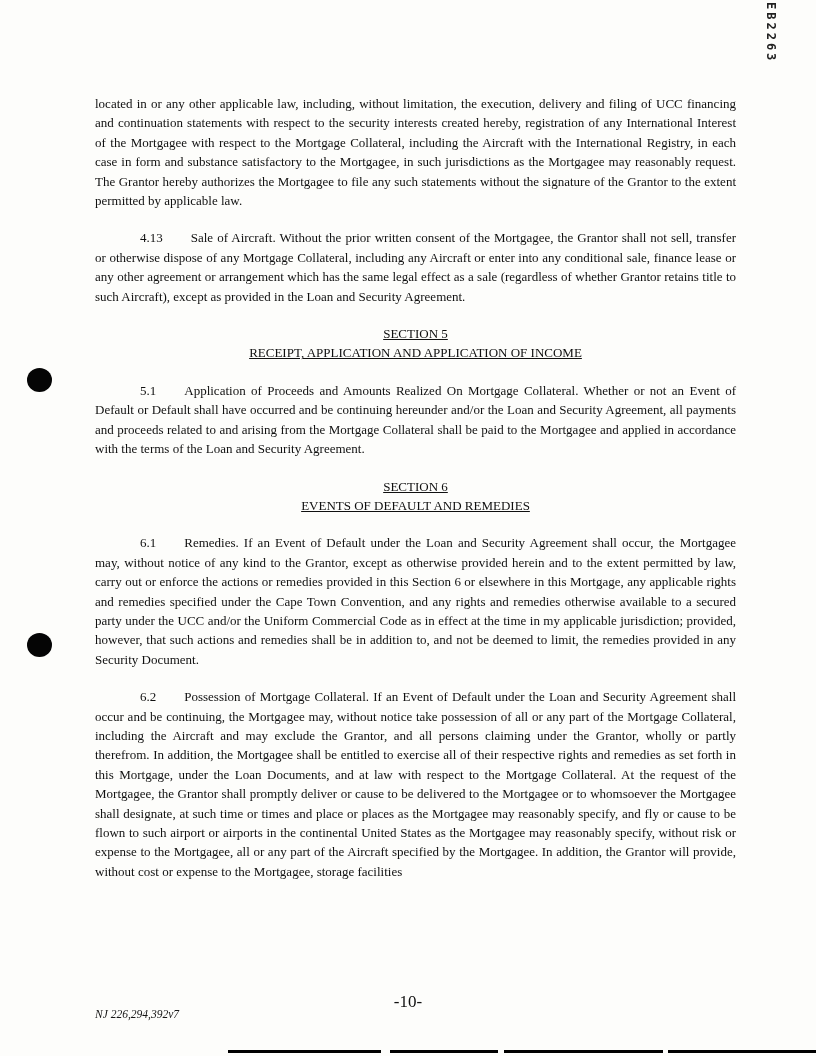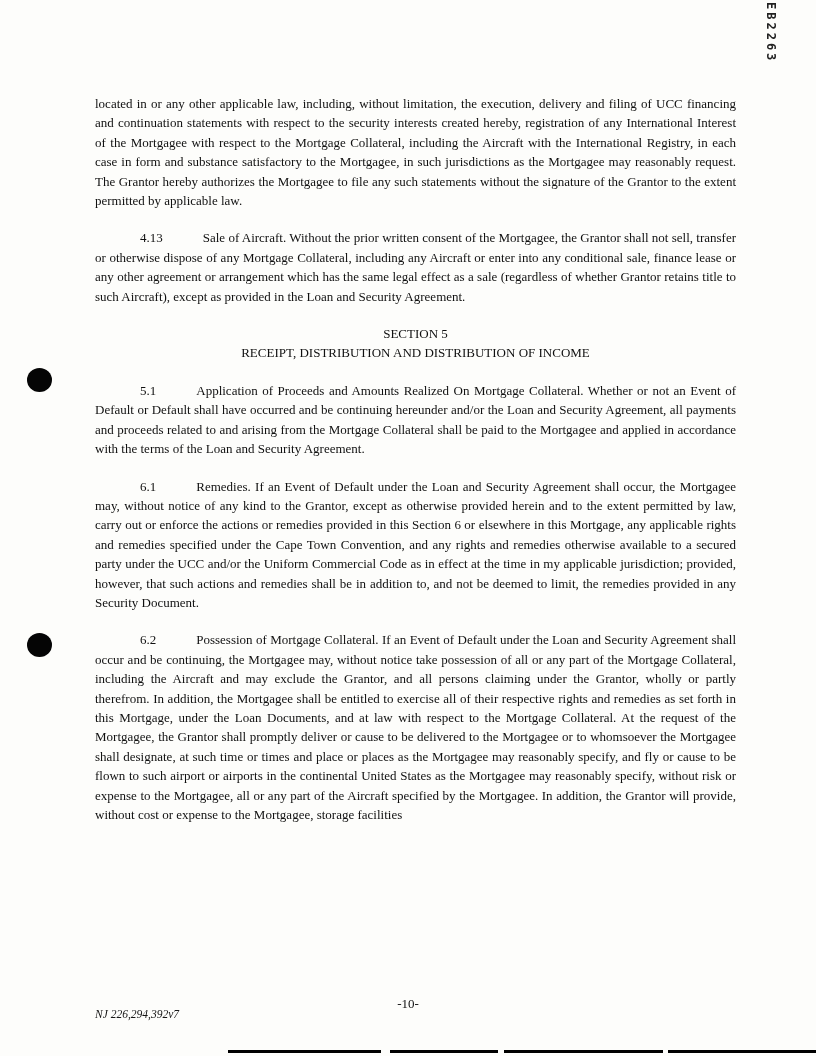--- a/index.html
+++ b/index.html
@@ -17,28 +17,28 @@
     position: absolute;
     left: 95px;
     top: 94px;
     width: 641px;
     font-size: 13px;
     line-height: 19.4px;
     text-align: justify;
   }
   .content p { margin: 0 0 18px 0; }
   .content p.indent { text-indent: 45px; }
-  .pnum { margin-right: 40px; }
+  .pnum { margin-right: 28px; }
   .utitle { }
   .heading {
     text-align: center;
     text-indent: 0;
     margin: 0 0 18px 0;
   }
-  .heading div { line-height: 19.4px; }
+  .heading div { line-height: 19.4px; text-decoration: underline; }
   .punch {
     position: absolute;
     left: 27px;
     width: 25px;
     height: 24px;
     background: #050505;
     border-radius: 50%;
   }
   .punch-1 { top: 368px; }
   .punch-2 { top: 633px; }
@@ -60,21 +60,21 @@
     font-style: italic;
     font-size: 11.5px;
     color: #161616;
   }
   .footer-page {
     position: absolute;
     left: 0;
     right: 0;
     bottom: 44px;
     text-align: center;
-    font-size: 13px;
+    font-size: 17px;
     color: #101010;
   }
   .scan-line {
     position: absolute;
     bottom: 3px;
     left: 228px;
     right: 0;
     height: 3px;
     background: linear-gradient(to right,
       #000 0 26%, transparent 26% 27.5%,
@@ -94,25 +94,29 @@
   <div class="punch punch-2"></div>
 
   <div class="content">
 
     <p>located in or any other applicable law, including, without limitation, the execution, delivery and filing of UCC financing and continuation statements with respect to the security interests created hereby, registration of any International Interest of the Mortgagee with respect to the Mortgage Collateral, including the Aircraft with the International Registry, in each case in form and substance satisfactory to the Mortgagee, in such jurisdictions as the Mortgagee may reasonably request.  The Grantor hereby authorizes the Mortgagee to file any such statements without the signature of the Grantor to the extent permitted by applicable law.</p>
 
     <p class="indent"><span class="pnum">4.13</span><span class="utitle">Sale of Aircraft.</span><span>  Without the prior written consent of the Mortgagee, the Grantor shall not sell, transfer or otherwise dispose of any Mortgage Collateral, including any Aircraft or enter into any conditional sale, finance lease or any other agreement or arrangement which has the same legal effect as a sale (regardless of whether Grantor retains title to such Aircraft), except as provided in the Loan and Security Agreement.</span></p>
 
     <div class="heading">
       <div>SECTION 5</div>
-      <div>RECEIPT, DISTRIBUTION AND DISTRIBUTION OF INCOME</div>
+      <div>RECEIPT, APPLICATION AND APPLICATION OF INCOME</div>
     </div>
 
     <p class="indent"><span class="pnum">5.1</span><span class="utitle">Application of Proceeds and Amounts Realized On Mortgage Collateral.</span><span>  Whether or not an Event of Default or Default shall have occurred and be continuing hereunder and/or the Loan and Security Agreement, all payments and proceeds related to and arising from the Mortgage Collateral shall be paid to the Mortgagee and applied in accordance with the terms of the Loan and Security Agreement.</span></p>
 
+    <div class="heading">
+      <div>SECTION 6</div>
+      <div>EVENTS OF DEFAULT AND REMEDIES</div>
+    </div>
 
     <p class="indent"><span class="pnum">6.1</span><span class="utitle">Remedies.</span><span>  If an Event of Default under the Loan and Security Agreement shall occur, the Mortgagee may, without notice of any kind to the Grantor, except as otherwise provided herein and to the extent permitted by law, carry out or enforce the actions or remedies provided in this Section 6 or elsewhere in this Mortgage, any applicable rights and remedies specified under the Cape Town Convention, and any rights and remedies otherwise available to a secured party under the UCC and/or the Uniform Commercial Code as in effect at the time in my applicable jurisdiction; provided, however, that such actions and remedies shall be in addition to, and not be deemed to limit, the remedies provided in any Security Document.</span></p>
 
     <p class="indent"><span class="pnum">6.2</span><span class="utitle">Possession of Mortgage Collateral.</span><span>  If an Event of Default under the Loan and Security Agreement shall occur and be continuing, the Mortgagee may, without notice take possession of all or any part of the Mortgage Collateral, including the Aircraft and may exclude the Grantor, and all persons claiming under the Grantor, wholly or partly therefrom.  In addition, the Mortgagee shall be entitled to exercise all of their respective rights and remedies as set forth in this Mortgage, under the Loan Documents, and at law with respect to the Mortgage Collateral. At the request of the Mortgagee, the Grantor shall promptly deliver or cause to be delivered to the Mortgagee or to whomsoever the Mortgagee shall designate, at such time or times and place or places as the Mortgagee may reasonably specify, and fly or cause to be flown to such airport or airports in the continental United States as the Mortgagee may reasonably specify, without risk or expense to the Mortgagee, all or any part of the Aircraft specified by the Mortgagee.  In addition, the Grantor will provide, without cost or expense to the Mortgagee, storage facilities</span></p>
 
   </div>
 
   <div class="footer-doc">NJ 226,294,392v7</div>
   <div class="footer-page">-10-</div>
 

